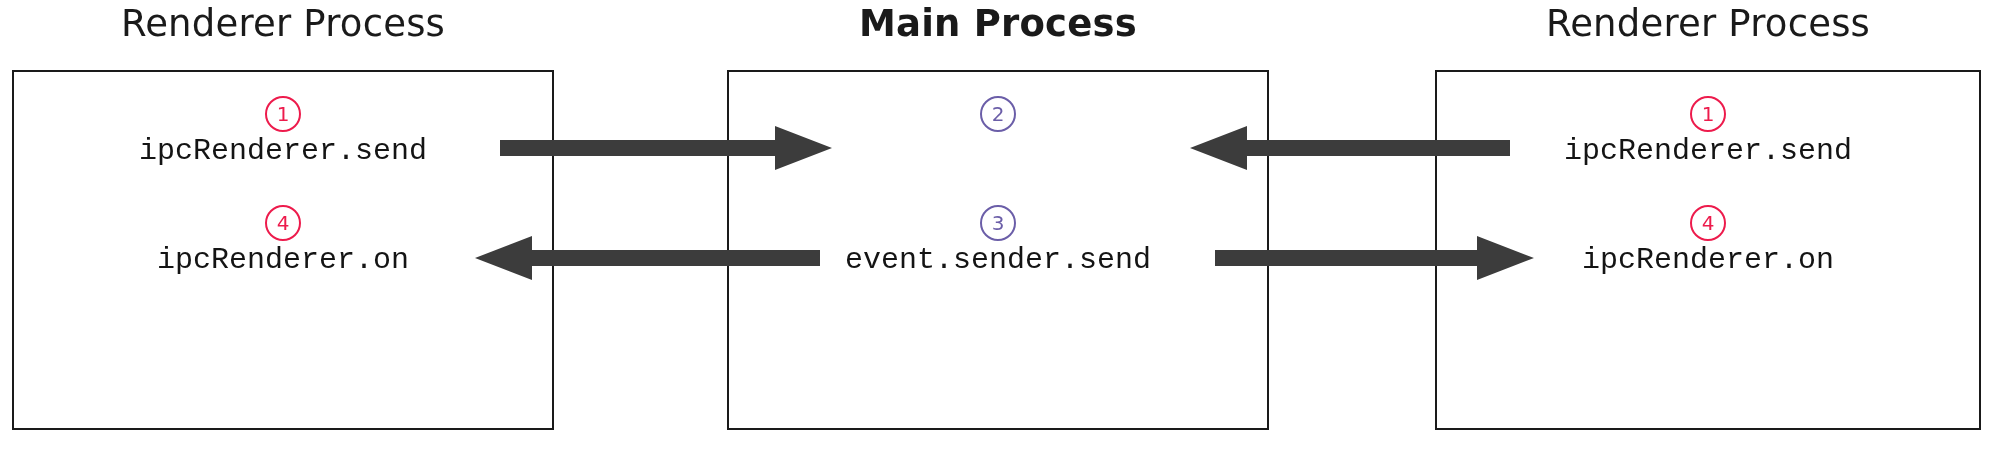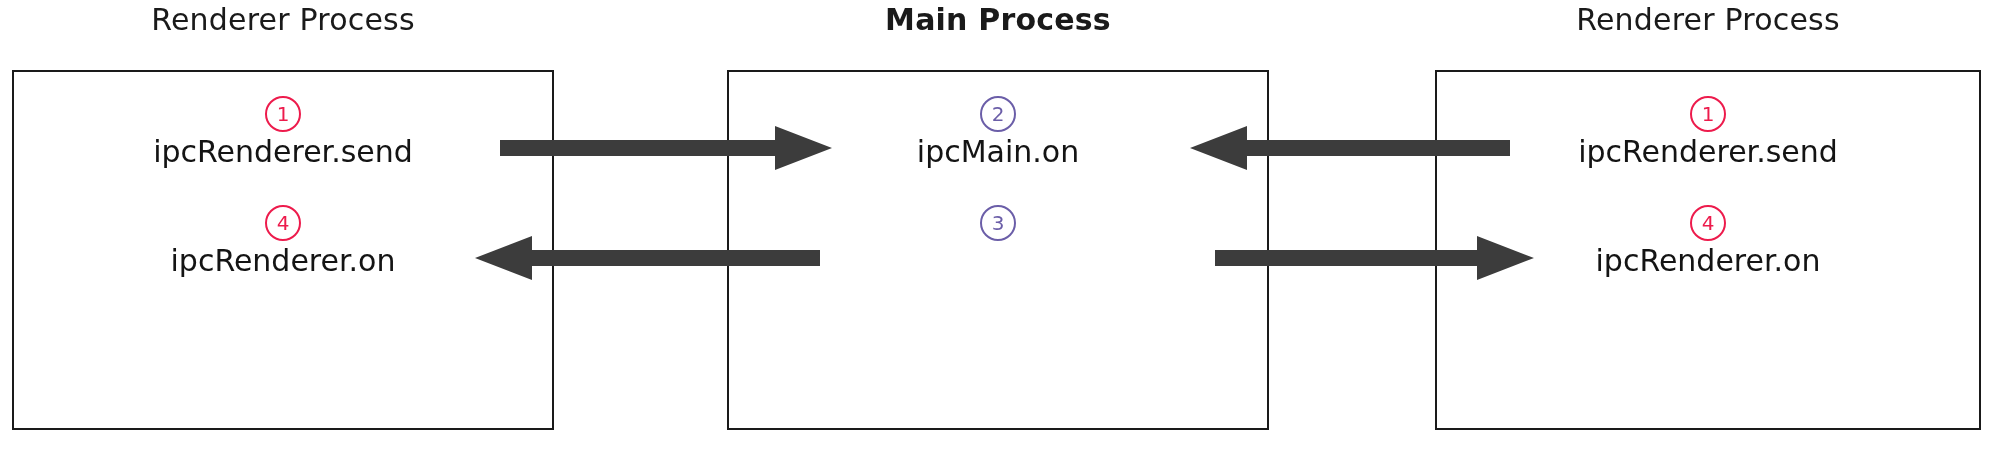--- a/index.html
+++ b/index.html
@@ -16,21 +16,21 @@
   #diagram {
     position: relative;
     width: 1995px;
     height: 449px;
   }
 
   
   .col-title {
     position: absolute;
     top: 2px;
-    font-size: 30px;
+    font-size: 37px;
     font-weight: 400;
     color: #1a1a1a;
     text-align: center;
     letter-spacing: 0.2px;
     white-space: nowrap;
   }
   #title-left   { left: 12px;   width: 542px; }
   #title-center { left: 727px;  width: 542px; font-weight: bold; }
   #title-right  { left: 1435px; width: 546px; }
 
@@ -61,20 +61,21 @@
     border: 2.4px solid currentColor;
     font-size: 20px;
     font-weight: 400;
     text-align: center;
   }
   .node-label {
     display: block;
     font-size: 30px;
     color: #141414;
     line-height: 1.05;
+    font-family: Liberation Mono, monospace;
   }
   .badge-crimson { color: #ED1B4C; }
   .badge-purple  { color: #6B5EA8; }
 
   
   #node-r1-send  { left: 12px;   width: 542px; top: 96px; }
   #node-r1-on    { left: 12px;   width: 542px; top: 205px; }
   #node-main-on  { left: 727px;  width: 542px; top: 96px; }
   #node-main-snd { left: 727px;  width: 542px; top: 205px; }
   #node-r2-send  { left: 1435px; width: 546px; top: 96px; }
@@ -112,25 +113,25 @@
     <span class="node-label">ipcRenderer.send</span>
   </div>
 
   <div class="node" id="node-r1-on">
     <span class="badge badge-crimson">4</span>
     <span class="node-label">ipcRenderer.on</span>
   </div>
 
   <div class="node" id="node-main-on">
     <span class="badge badge-purple">2</span>
-    <span class="node-label">ipcMain.on</span>
   </div>
 
   <div class="node" id="node-main-snd">
     <span class="badge badge-purple">3</span>
+    <span class="node-label">event.sender.send</span>
   </div>
 
   <div class="node" id="node-r2-send">
     <span class="badge badge-crimson">1</span>
     <span class="node-label">ipcRenderer.send</span>
   </div>
 
   <div class="node" id="node-r2-on">
     <span class="badge badge-crimson">4</span>
     <span class="node-label">ipcRenderer.on</span>

